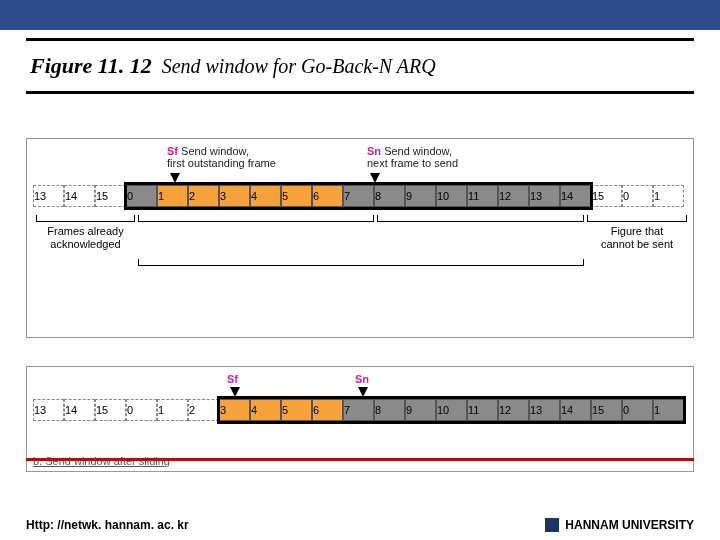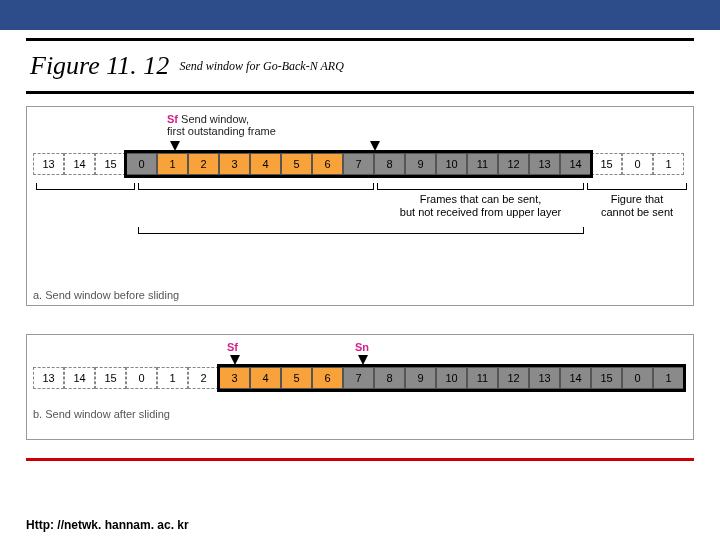--- a/index.html
+++ b/index.html
@@ -1,34 +1,34 @@
 <!DOCTYPE html>
 <html><head>
 <meta charset="utf-8">
 <style>
   * { box-sizing: border-box; margin: 0; padding: 0; }
   body { width: 720px; height: 540px; font-family: Georgia, 'Times New Roman', serif; background: #fff; color: #000; position: relative; }
   .topbar { position: absolute; left: 0; top: 0; width: 720px; height: 30px; background: #2d4d8a; }
   .titlebar { position: absolute; left: 26px; top: 38px; width: 668px; border-top: 3px solid #000; border-bottom: 3px solid #000; height: 56px; display: flex; align-items: center; gap: 10px; padding: 0 4px; }
-  .fig-num { font-weight: normal; font-size: 26px; font-style: italic; }
-  .fig-cap { font-style: italic; font-size: 12px; }
-  .diagram { position: absolute; left: 26px; width: 668px; border: 1px solid #999; }
+  .fig-num { font-weight: bold; font-size: 22px; font-style: italic; }
+  .fig-cap { font-style: italic; font-size: 20px; }
+  .diagram { position: absolute; left: 26px; width: 668px; border: 1px solid #999; margin-top: 32px; }
   .diagA { top: 106px; height: 200px; }
   .diagB { top: 334px; height: 106px; }
 
   
   .plabel { position: absolute; font-size: 11px; font-family: Arial, sans-serif; }
   .plabel .sym { color: #d61f8c; font-weight: 600; }
   .plabel .desc { color: #222; }
   .arrow-down { width: 0; height: 0; border-left: 5px solid transparent; border-right: 5px solid transparent; border-top: 10px solid #000; position: absolute; }
 
   
   .strip { position: absolute; height: 22px; left: 6px; }
   .strip .seg { position: absolute; top: 0; height: 22px; display: flex; }
-  .cell { width: 34px; border: 1px solid #555; text-align: center; font: 11px/20px Arial, sans-serif; }
+  .cell { width: 34px; border: 1px solid #555; text-align: left; font: 11px/20px Arial, sans-serif; }
   .c-dash { border: 1px dashed #888; background: #fff; }
   .c-orange { background: #f7a23a; }
   .c-gray { background: #8a8a8a; color: #000; }
   .window-border { position: absolute; top: -3px; height: 28px; border: 3px solid #000; pointer-events: none; }
 
   
   .brace { position: absolute; border-bottom: 1px solid #000; height: 1px; }
   .brace::before, .brace::after { content:''; position:absolute; width:1px; height:6px; background:#000; top:-6px; }
   .brace::before { left:0; } .brace::after { right:0; }
   .brace-label { position: absolute; font: 11px/13px Arial, sans-serif; text-align: center; }
@@ -52,20 +52,25 @@
 
 <div class="diagram diagA">
 
   <div class="plabel" style="left:140px; top:6px;">
     <span class="sym">Sf</span>
     <span class="desc" style="white-space:pre;">Send window,
 first outstanding frame</span>
   </div>
   <div class="arrow-down" style="left:143px; top:34px;"></div>
 
+  <div class="plabel" style="left:340px; top:6px;">
+    <span class="sym">Sn</span>
+    <span class="desc" style="white-space:pre;">Send window,
+next frame to send</span>
+  </div>
   <div class="arrow-down" style="left:343px; top:34px;"></div>
 
   <div class="strip" style="top:46px;">
     <div class="seg" id="segA" style="left:0;">
         <div class="cell c-dash" style="width: 31px;">13</div>
         <div class="cell c-dash" style="width: 31px;">14</div>
         <div class="cell c-dash" style="width: 31px;">15</div>
         <div class="cell c-gray" style="width: 31px;">0</div>
         <div class="cell c-orange" style="width: 31px;">1</div>
         <div class="cell c-orange" style="width: 31px;">2</div>
@@ -82,34 +87,33 @@
         <div class="cell c-gray" style="width: 31px;">13</div>
         <div class="cell c-gray" style="width: 31px;">14</div>
         <div class="cell c-dash" style="width: 31px;">15</div>
         <div class="cell c-dash" style="width: 31px;">0</div>
         <div class="cell c-dash" style="width: 31px;">1</div>
       </div>
     <div class="window-border" id="winA" style="left: 91px; width: 469px;"></div>
   </div>
 
   <div class="brace" style="left:9px; width:99px; top:82px;"></div>
+  <div class="brace-label" style="left:9px; width:99px; top:86px; white-space:pre;">Frames already
+acknowledged</div>
 
   <div class="brace" style="left:111px; width:236px; top:82px;"></div>
 
   <div class="brace" style="left:350px; width:207px; top:82px;"></div>
-  <div class="brace-label" style="left:350px; width:207px; top:86px; white-space:pre;">Frames that can be sent,
-but not received from upper layer</div>
 
   <div class="brace" style="left:560px; width:100px; top:82px;"></div>
   <div class="brace-label" style="left:560px; width:100px; top:86px; white-space:pre;">Figure that
 cannot be sent</div>
 
   <div class="brace" style="left:111px; width:446px; top:126px;"></div>
 
-  <div class="caption-sub" style="bottom:4px;">a. Send window before sliding</div>
 </div>
 
 <div class="diagram diagB">
   <div class="plabel" style="left:200px; top:6px;">
     <span class="sym">Sf</span>
   </div>
   <div class="arrow-down" style="left:203px; top:20px;"></div>
   <div class="plabel" style="left:328px; top:6px;">
     <span class="sym">Sn</span>
   </div>
@@ -135,20 +139,24 @@
         <div class="cell c-gray" style="width: 31px;">12</div>
         <div class="cell c-gray" style="width: 31px;">13</div>
         <div class="cell c-gray" style="width: 31px;">14</div>
         <div class="cell c-gray" style="width: 31px;">15</div>
         <div class="cell c-gray" style="width: 31px;">0</div>
         <div class="cell c-gray" style="width: 31px;">1</div>
       </div>
     <div class="window-border" id="winB" style="left: 184px; width: 469px;"></div>
   </div>
 
-  <div class="caption-sub" style="bottom:19px;">b. Send window after sliding</div>
+  <div class="caption-sub" style="bottom:4px;text-decoration:underline;">b. Send window after sliding</div>
 </div>
 
 <div class="redline" style="top:458px;"></div>
 
 <div class="footer">
   <span>Http: //netwk. hannam. ac. kr</span>
+  <span class="right">
+    <span class="logo"></span>
+    <span>HANNAM  UNIVERSITY</span>
+  </span>
 </div>
 
 </body></html>

